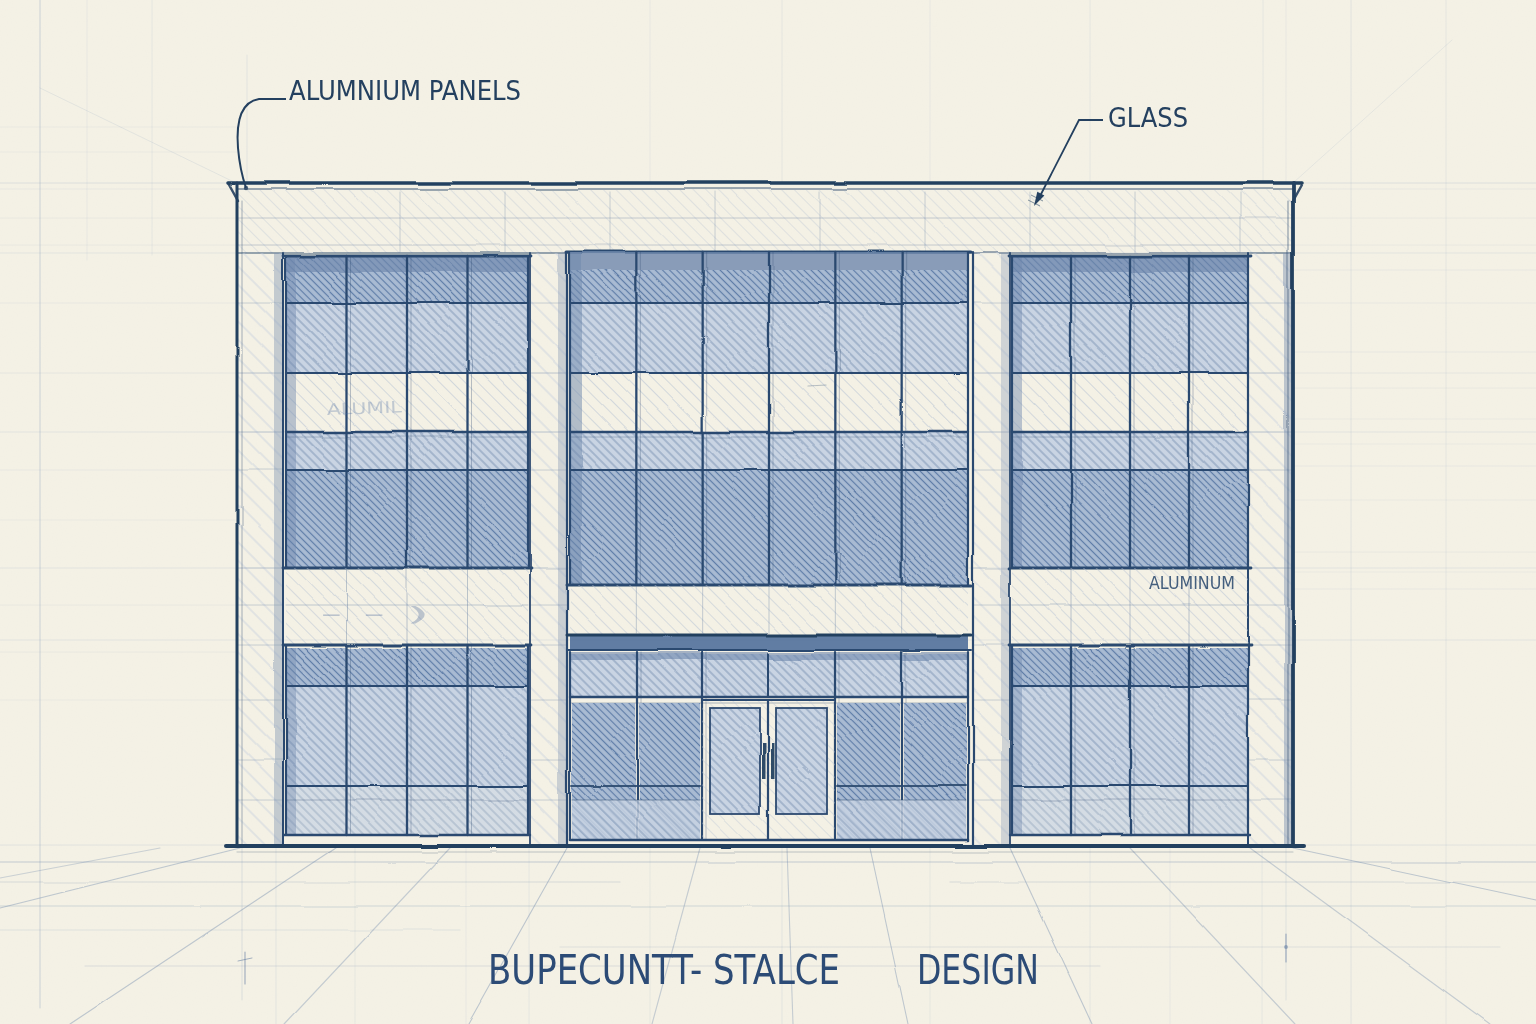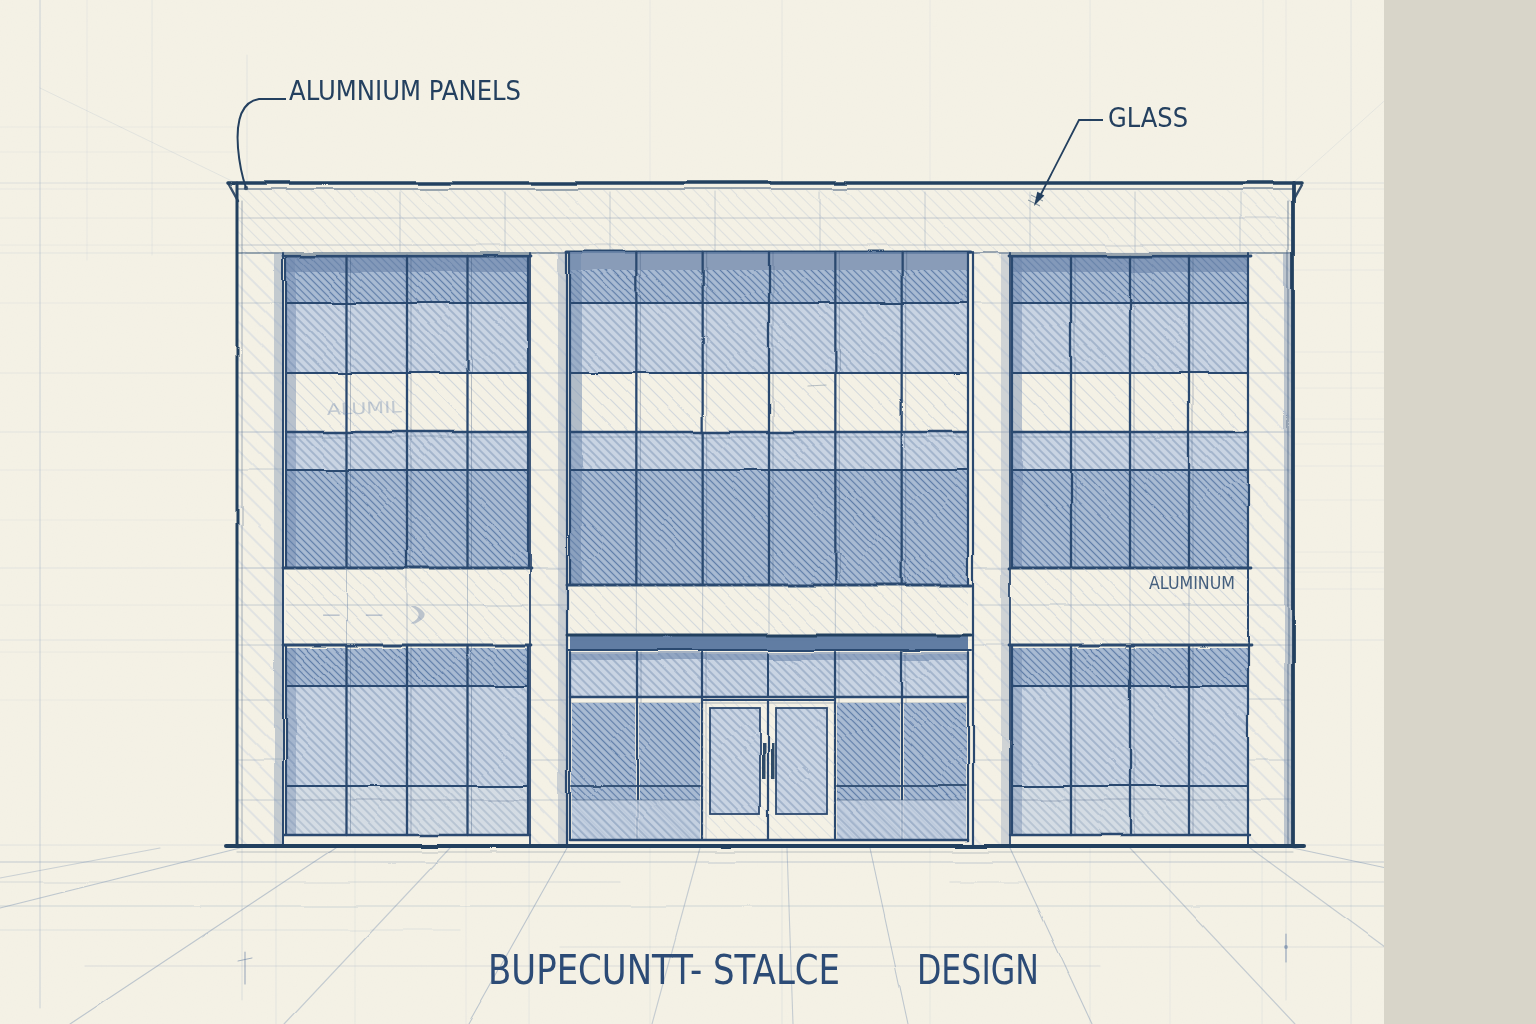--- a/index.html
+++ b/index.html
@@ -1,16 +1,16 @@
 <!DOCTYPE html>
 <html><head>
 <meta charset="utf-8">
 <style>
   html,body{margin:0;padding:0;background:#d8d5c9;}
-  .canvas{position:relative;width:1384px;height:1024px;background:#f5f2e6;overflow:hidden;
+  .canvas{position:relative;width:1536px;height:1024px;background:#f5f2e6;overflow:hidden;
           font-family:"DejaVu Sans", sans-serif;}
   svg{position:absolute;inset:0;display:block;}
   text{font-family:"DejaVu Sans", sans-serif;}
   .lbl{font-size:27px;fill:#24405f;}
   .mat{font-size:18px;fill:#2c4a6f;opacity:.88;}
   .scr{font-size:16px;fill:#4a6ba0;opacity:.30;}
   .scr2{font-size:20px;fill:#46659a;opacity:.32;}
   .title{font-size:41px;fill:#2c4b76;}
   .leader{stroke:#24405f;fill:none;}
 </style>

